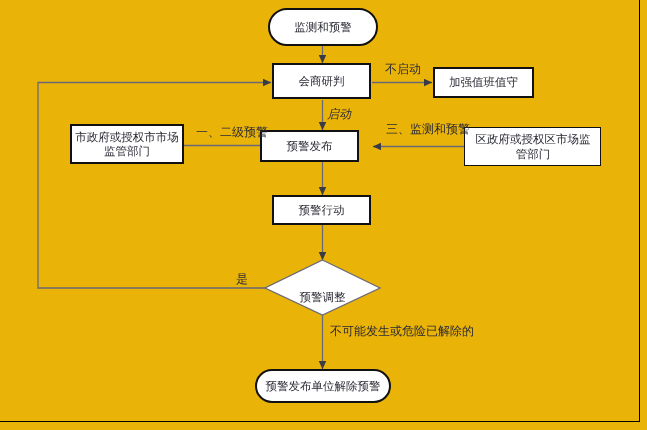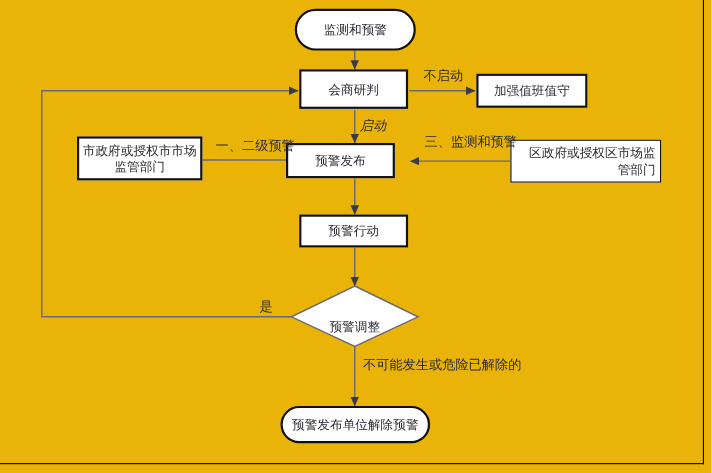--- a/index.html
+++ b/index.html
@@ -51,21 +51,21 @@
     border-radius: 22px;
   }
   .process {
     border: 2.4px solid #111;
   }
   .process-thin {
     border: 1.4px solid #111;
   }
   .node-left-align {
     justify-content: flex-start;
-    text-align: right;
+    text-align: center;
     padding-left: 5px;
     padding-right: 4px;
   }
   .diamond-label {
     position: absolute;
     display: flex;
     align-items: center;
     justify-content: center;
     color: #2a2a35;
     font-size: 11.5px;

